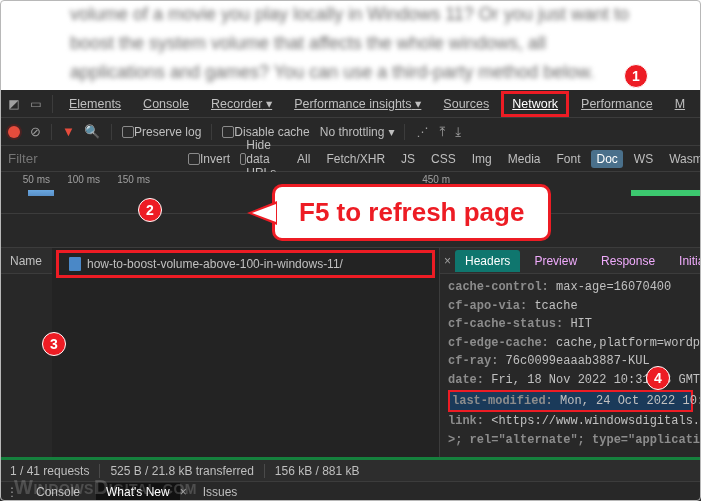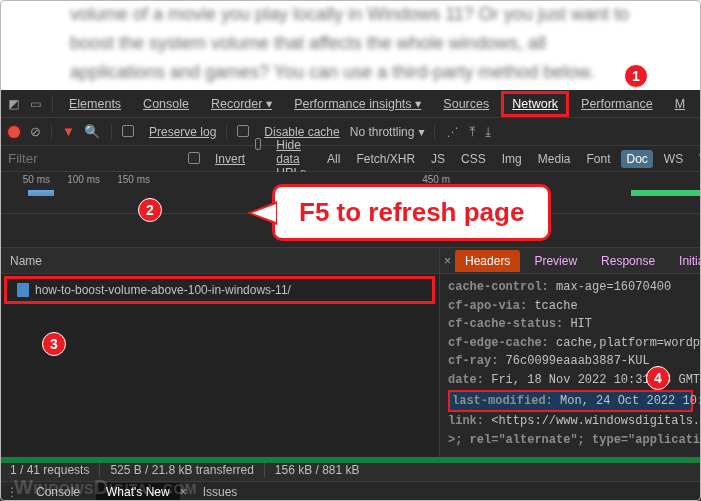--- a/index.html
+++ b/index.html
@@ -44,21 +44,21 @@
   .tab.network-hi { border: 3px solid #ed1c24; padding: 3px 8px; }
   
   .toolbar {
     display: flex; align-items: center; gap: 10px;
     height: 28px; padding: 0 8px;
     border-bottom: 1px solid #3c3c3c;
   }
   .rec { width: 12px; height: 12px; border-radius: 50%; background: #e74c3c; box-shadow: 0 0 0 2px #4a2222; }
   .tb-ic { color: #a0a0a0; cursor: pointer; font-size: 13px; }
   .tb-ic.funnel { color: #e74c3c; }
-  .chk { display: flex; gap: 15px; color: #bfbfbf; text-decoration: underline; }
+  .chk { display: flex; align-items: center; gap: 0; color: #bfbfbf; }
   .chk .box { width: 12px; height: 12px; border: 1px solid #8a8a8a; background: #2a2a2a; border-radius: 2px; }
   .vline { width: 1px; height: 16px; background: #3c3c3c; }
   .throttling { color: #bfbfbf; display: flex; align-items: flex-start; gap: 4px; }
   .wifi { width: 14px; text-align: center; color: #a0a0a0; }
   
   .filter-row {
     display: flex; align-items: center; gap: 10px;
     height: 26px; padding: 0 8px;
     border-bottom: 1px solid #3c3c3c;
     font-size: 12px;
@@ -82,21 +82,21 @@
     position: absolute; top: 18px; height: 6px;
     background: linear-gradient(to bottom,#6aa7e0,#5990c8);
   }
   .timeline .rband {
     position: absolute; top: 18px; right: 0; height: 6px; width: 70px;
     background: #3cc86f;
   }
   .spacer { height: 34px; border-bottom: 1px solid #3c3c3c; }
   
   .split { display: flex; height: 218px; }
-  .left-pane { width: 440px; display: flex; flex-direction: column; border-right: 1px solid #3c3c3c; }
+  .left-pane { width: 440px; display: flex; border-right: 1px solid #3c3c3c; }
   .name-header {
     height: 26px; display: flex; align-items: center; padding: 0 10px;
     border-bottom: 1px solid #3c3c3c; color: #c0c0c0;
     background: #2d2d2d;
   }
   .name-list { flex: 1; position: relative; background: #232323; }
   .row {
     display: flex; align-items: center; gap: 6px;
     padding: 4px 10px;
     border: 3px solid #ed1c24;
@@ -105,39 +105,39 @@
   }
   .file-ic { width: 12px; height: 14px; background: #4a88c7; border-radius: 1px; }
   .right-pane { flex: 1; display: flex; flex-direction: column; overflow: hidden; }
   .right-tabs {
     display: flex; align-items: center; height: 26px;
     border-bottom: 1px solid #3c3c3c; background: #2d2d2d;
     gap: 4px; padding-left: 4px;
   }
   .closex { width: 18px; text-align: center; color: #a0a0a0; cursor: pointer; }
   .rtab { padding: 4px 10px; color: #f0abfc; font-size: 12px; cursor: pointer; }
-  .rtab.active { background: #c2410c; color: #fff; border-radius: 3px 3px 0 0; }
+  .rtab.active { background: #0f766e; color: #fff; border-radius: 3px 3px 0 0; }
   .headers-body {
     flex: 1; padding: 4px 8px;
     font-family: Consolas, "Courier New", monospace;
     font-size: 12px; line-height: 1.55;
     white-space: nowrap;
     overflow: hidden;
     color: #c0c0c0;
   }
   .kv { display: block; }
   .kv .k { color: #8c8c8c; font-weight: bold; }
   .kv .v { color: #c0c0c0; }
   .kv.highlight { background: #1a3a5a; border: 2px solid #ed1c24; padding: 0 2px; }
   
   .footer {
     position: absolute; left: 0; right: 0; bottom: 20px; height: 24px;
-    display: flex; gap: 10px;
+    display: flex; align-items: center; gap: 10px;
     padding: 0 10px;
-    border-top: 6px solid #15803d;
+    border-top: 3px solid #15803d;
     background: #2d2d2d;
     color: #bfbfbf;
   }
   .footer .fsep { width: 1px; height: 14px; background: #4a4a4a; }
   .drawer {
     position: absolute; left: 0; right: 0; bottom: 0; height: 20px;
     display: flex; align-items: center; gap: 6px;
     background: #282828; padding: 0 6px;
     border-top: 1px solid #3c3c3c;
   }

